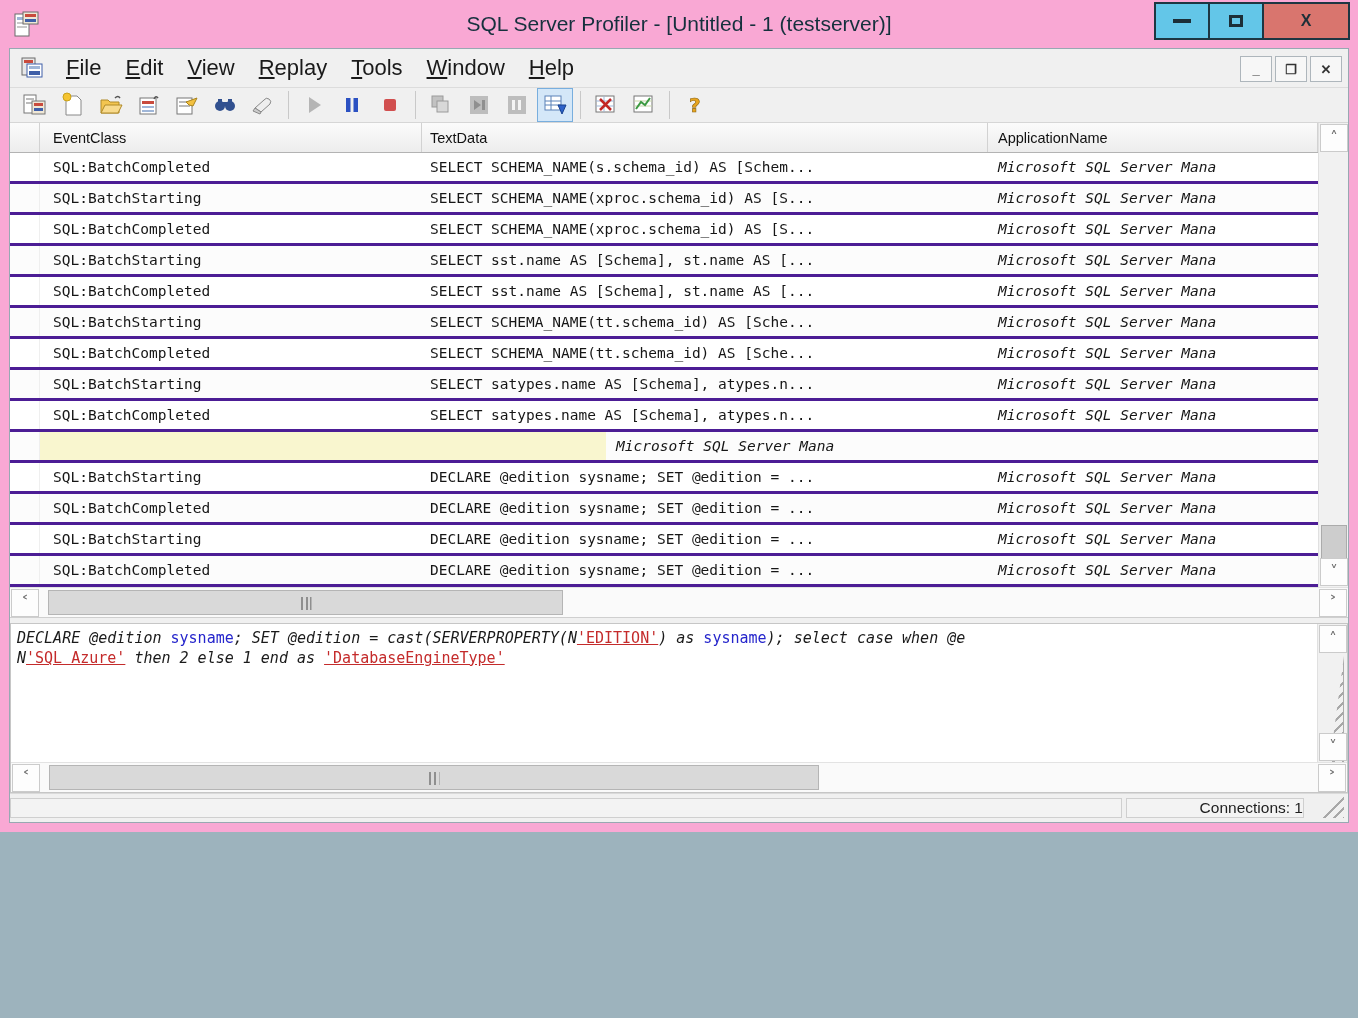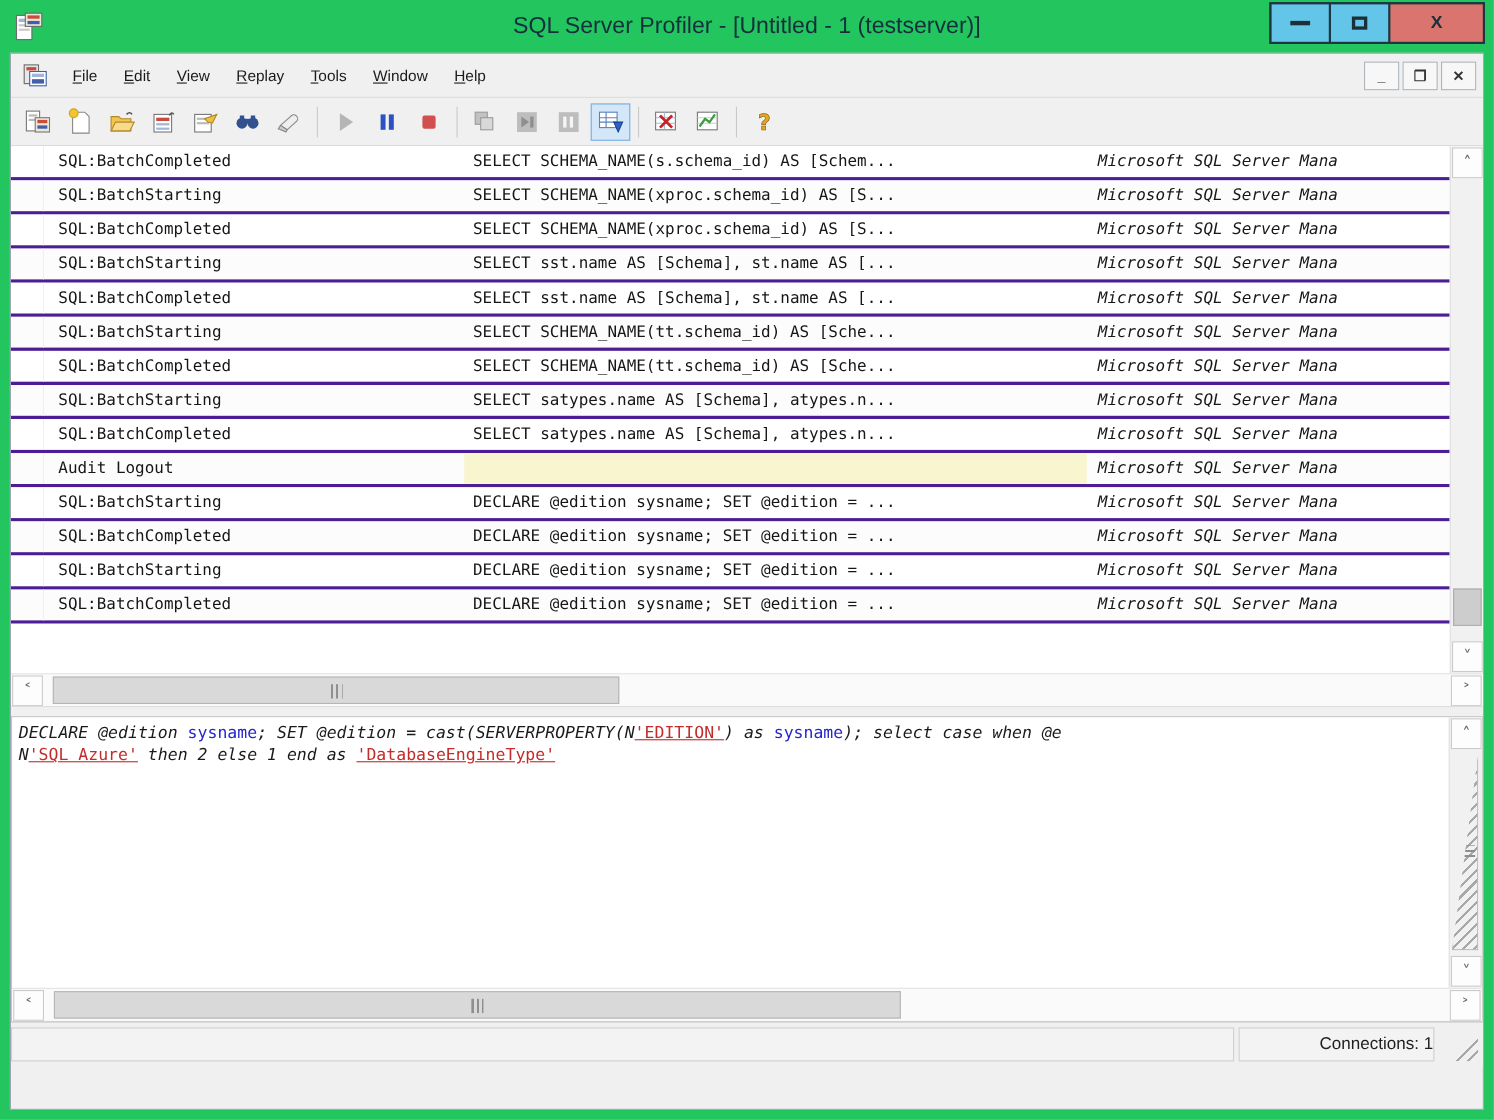--- a/index.html
+++ b/index.html
@@ -1,19 +1,19 @@
 <!DOCTYPE html>
 <html><head>
 <meta charset="utf-8">
 <style>
   * { margin:0; padding:0; box-sizing:border-box; }
   html,body { background:#9db3bd; }
   #window {
-    width:1358px; height:1018px; position:relative;
-    background:#22c55e;
+    width:1358px; height:832px; position:relative;
+    background:#f9a8d4;
     font-family:"Liberation Sans", sans-serif;
     overflow:hidden;
   }
   
   .titlebar { height:48px; position:relative; display:flex; align-items:center; }
   .app-icon { margin-left:14px; width:26px; height:28px; }
   .title {
     position:absolute; left:0; right:0; text-align:center;
     font-size:21px; color:#15303d; font-weight:400;
   }
@@ -24,21 +24,21 @@
   .glyph-min { width:18px; height:4px; background:#1c2f38; display:inline-block; }
   .glyph-max { width:14px; height:12px; border:3px solid #1c2f38; display:inline-block; }
   
   .frame {
     position:absolute; left:9px; right:9px; top:48px; bottom:9px;
     background:#f0f0f0; border:1px solid #98a8b2; display:flex; flex-direction:column;
   }
   
   .menubar { height:40px; display:flex; align-items:center; padding:0 8px; border-bottom:1px solid #dcdcdc; position:relative; background:#f0f0f0;}
   .mdi-icon { width:24px; height:24px; margin:0 10px 0 2px; }
-  .menu-item { padding:6px 12px; font-size:14px; color:#1a1a1a; cursor:default; }
+  .menu-item { padding:6px 12px; font-size:22px; color:#1a1a1a; cursor:default; }
   .menu-item u { text-decoration:underline; }
   .mdi-controls { position:absolute; right:6px; top:7px; display:flex; gap:3px; }
   .mdi-btn { width:32px; height:26px; border:1px solid #aeb6bc; background:#f7f7f7; display:flex; align-items:center; justify-content:center; font-size:13px; font-weight:bold; color:#333; }
   
   .toolbar { height:44px; display:flex; align-items:center; padding:0 6px; background:#f0f0f0; border-bottom:1px solid #d6d6d6; }
   .tb-btn { width:36px; height:34px; display:flex; align-items:center; justify-content:center; margin:0 1px; border:1px solid transparent; }
   .tb-btn.pressed { background:#d4e7f8; border:1px solid #78aede; }
   .tb-sep { width:1px; height:28px; background:#c9c9c9; margin:0 6px; }
   
   .grid-wrap { height:510px; display:flex; flex-direction:column; background:#fff; border-bottom:1px solid #cfcfcf;}
@@ -275,20 +275,26 @@
       <div class="tb-btn">
         <svg width="24" height="24" viewBox="0 0 24 24">
             <text x="6" y="19" font-size="20" font-weight="bold" fill="#e8a51e" stroke="#8a6210" stroke-width="0.6" font-family="DejaVu Sans, sans-serif">?</text>
           </svg>
       </div>
     </div>
 
     <div class="grid-wrap">
       <div class="grid-body">
         <div class="grid-main">
+          <div class="grid-header">
+            <div class="gh-cell col-sel"></div>
+            <div class="gh-cell col-event">EventClass</div>
+            <div class="gh-cell col-text">TextData</div>
+            <div class="gh-cell col-app">ApplicationName</div>
+          </div>
           <div class="rows" id="grid-rows">
   <div class="row">
     <div class="cell c-sel"></div>
     <div class="cell c-event">SQL:BatchCompleted</div>
     <div class="cell c-text">SELECT SCHEMA_NAME(s.schema_id) AS [Schem...</div>
     <div class="cell c-app">Microsoft SQL Server Mana</div>
   </div>
 
   <div class="row">
     <div class="cell c-sel"></div>
@@ -341,21 +347,20 @@
 
   <div class="row">
     <div class="cell c-sel"></div>
     <div class="cell c-event">SQL:BatchCompleted</div>
     <div class="cell c-text">SELECT satypes.name AS [Schema], atypes.n...</div>
     <div class="cell c-app">Microsoft SQL Server Mana</div>
   </div>
 
   <div class="row">
     <div class="cell c-sel"></div>
-    <div class="cell c-event">Audit Logout</div>
     <div class="cell c-text hl"></div>
     <div class="cell c-app">Microsoft SQL Server Mana</div>
   </div>
 
   <div class="row">
     <div class="cell c-sel"></div>
     <div class="cell c-event">SQL:BatchStarting</div>
     <div class="cell c-text">DECLARE @edition sysname; SET @edition = ...</div>
     <div class="cell c-app">Microsoft SQL Server Mana</div>
   </div>

